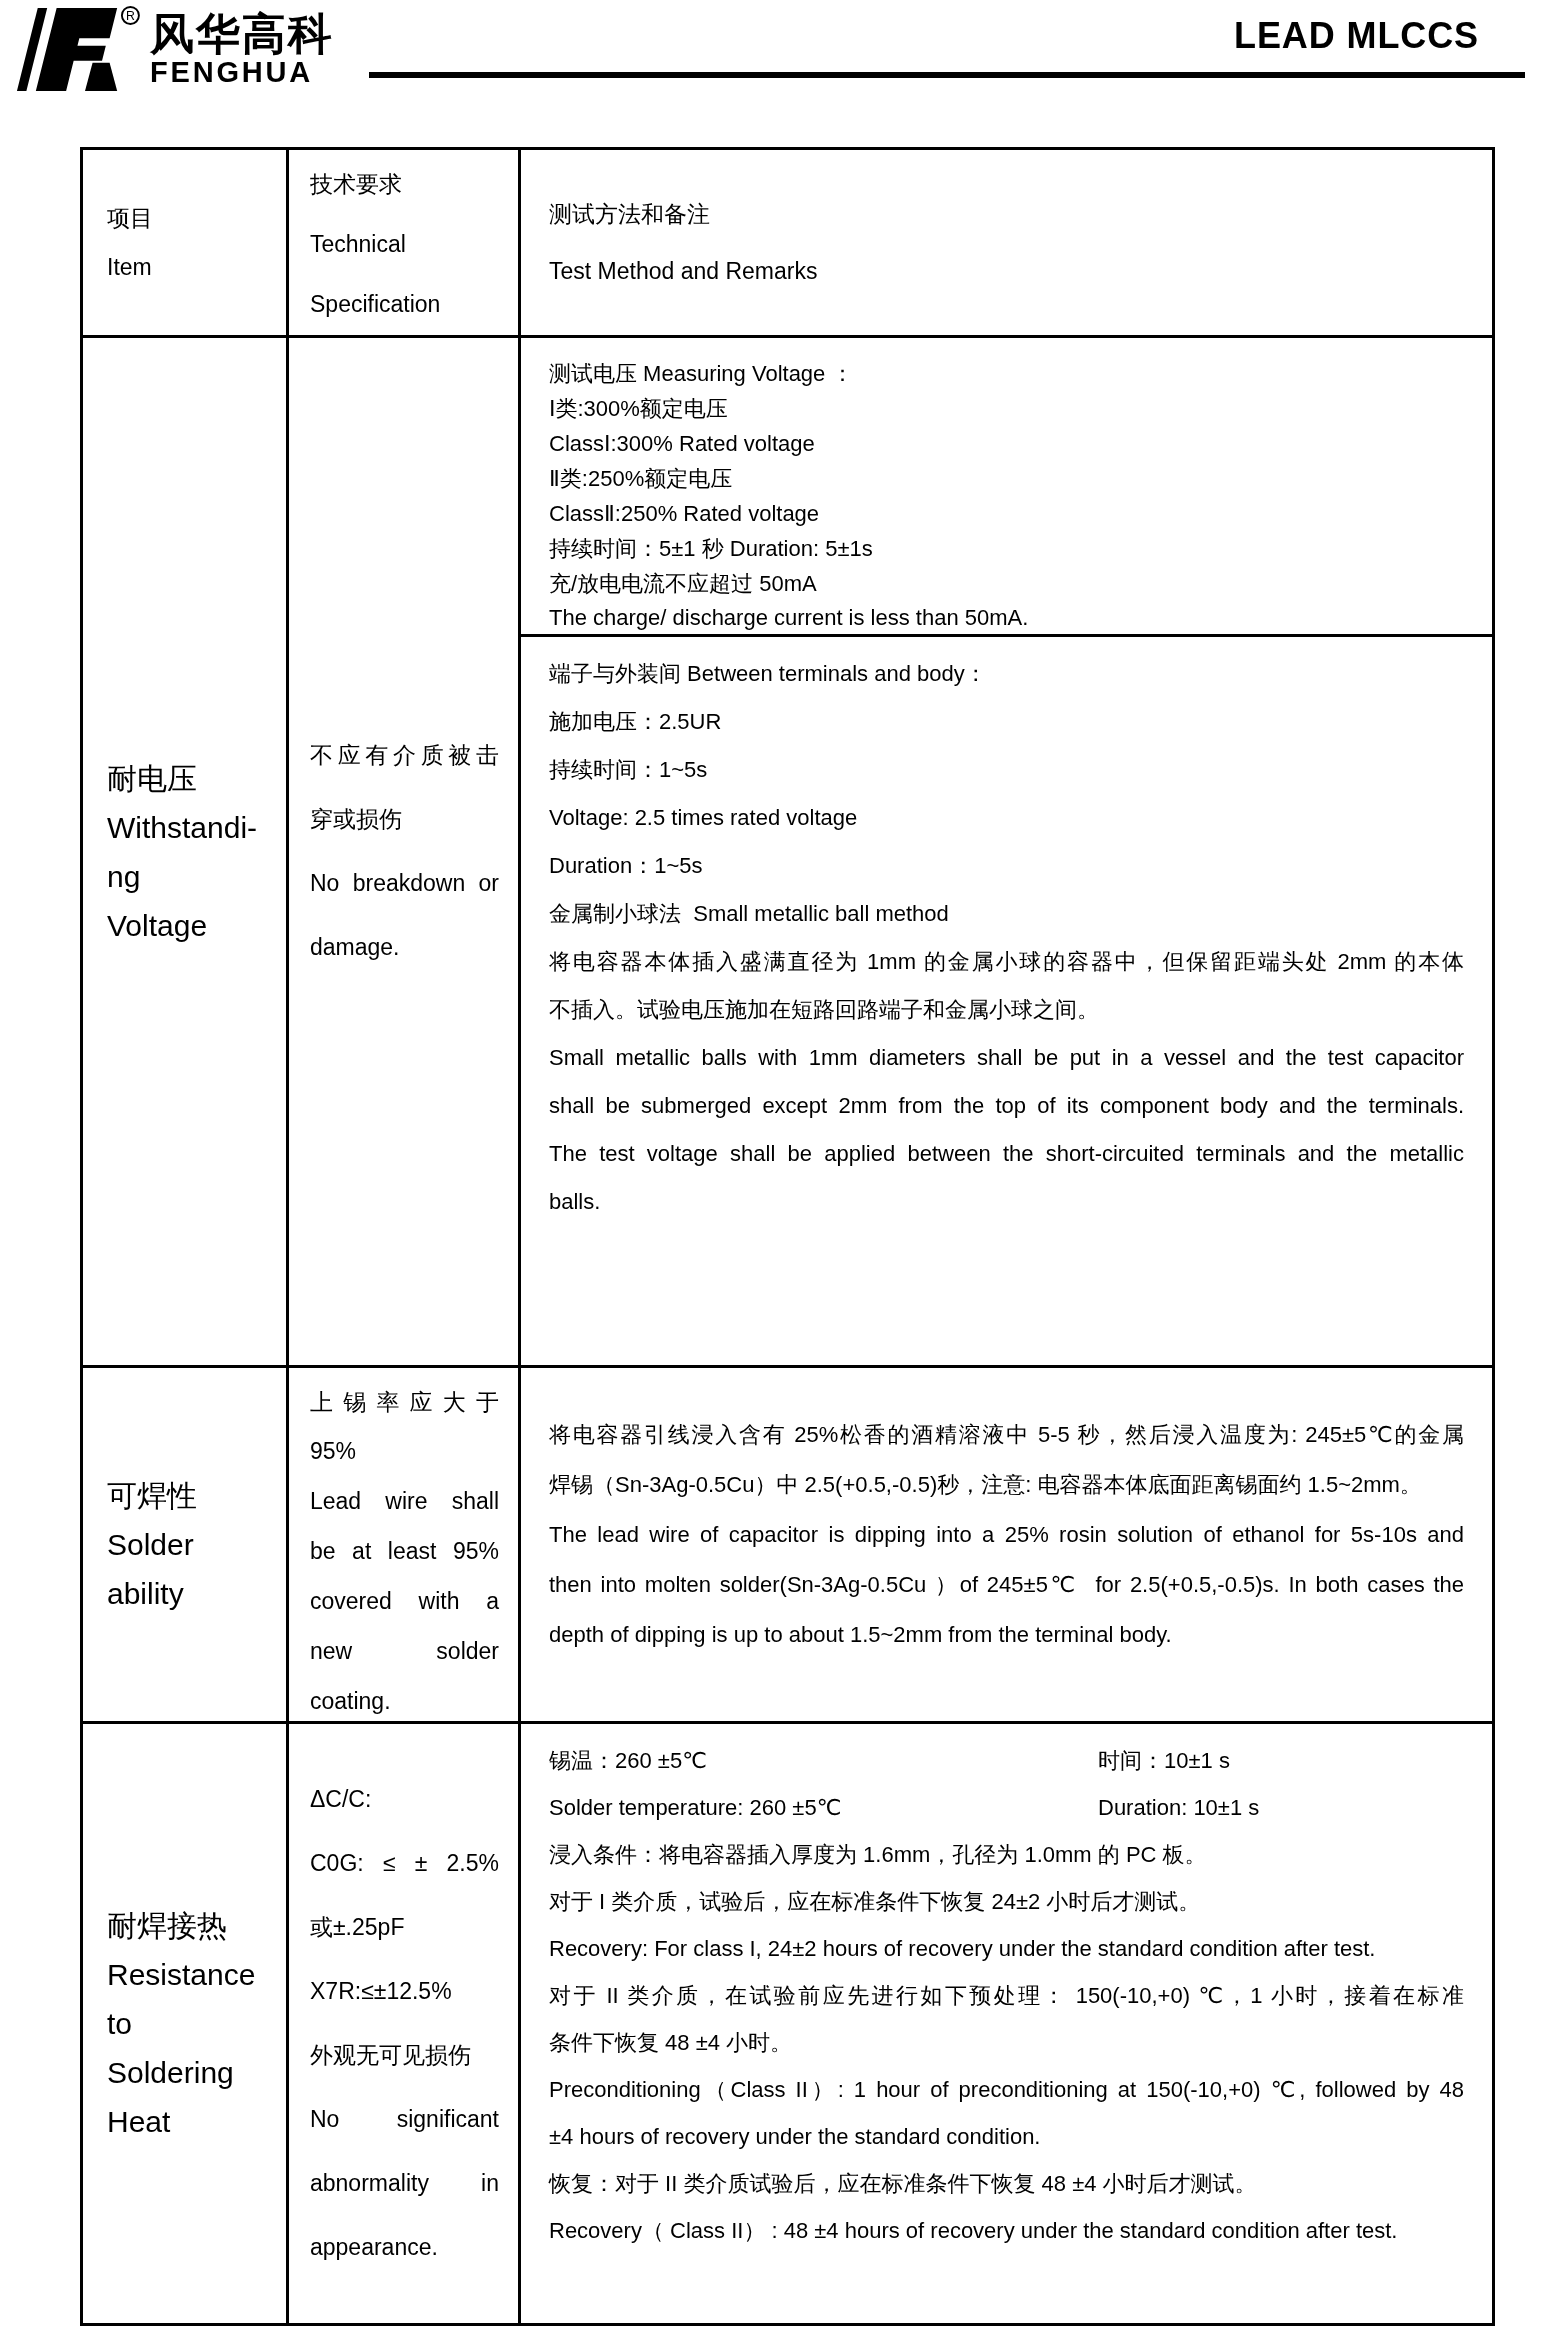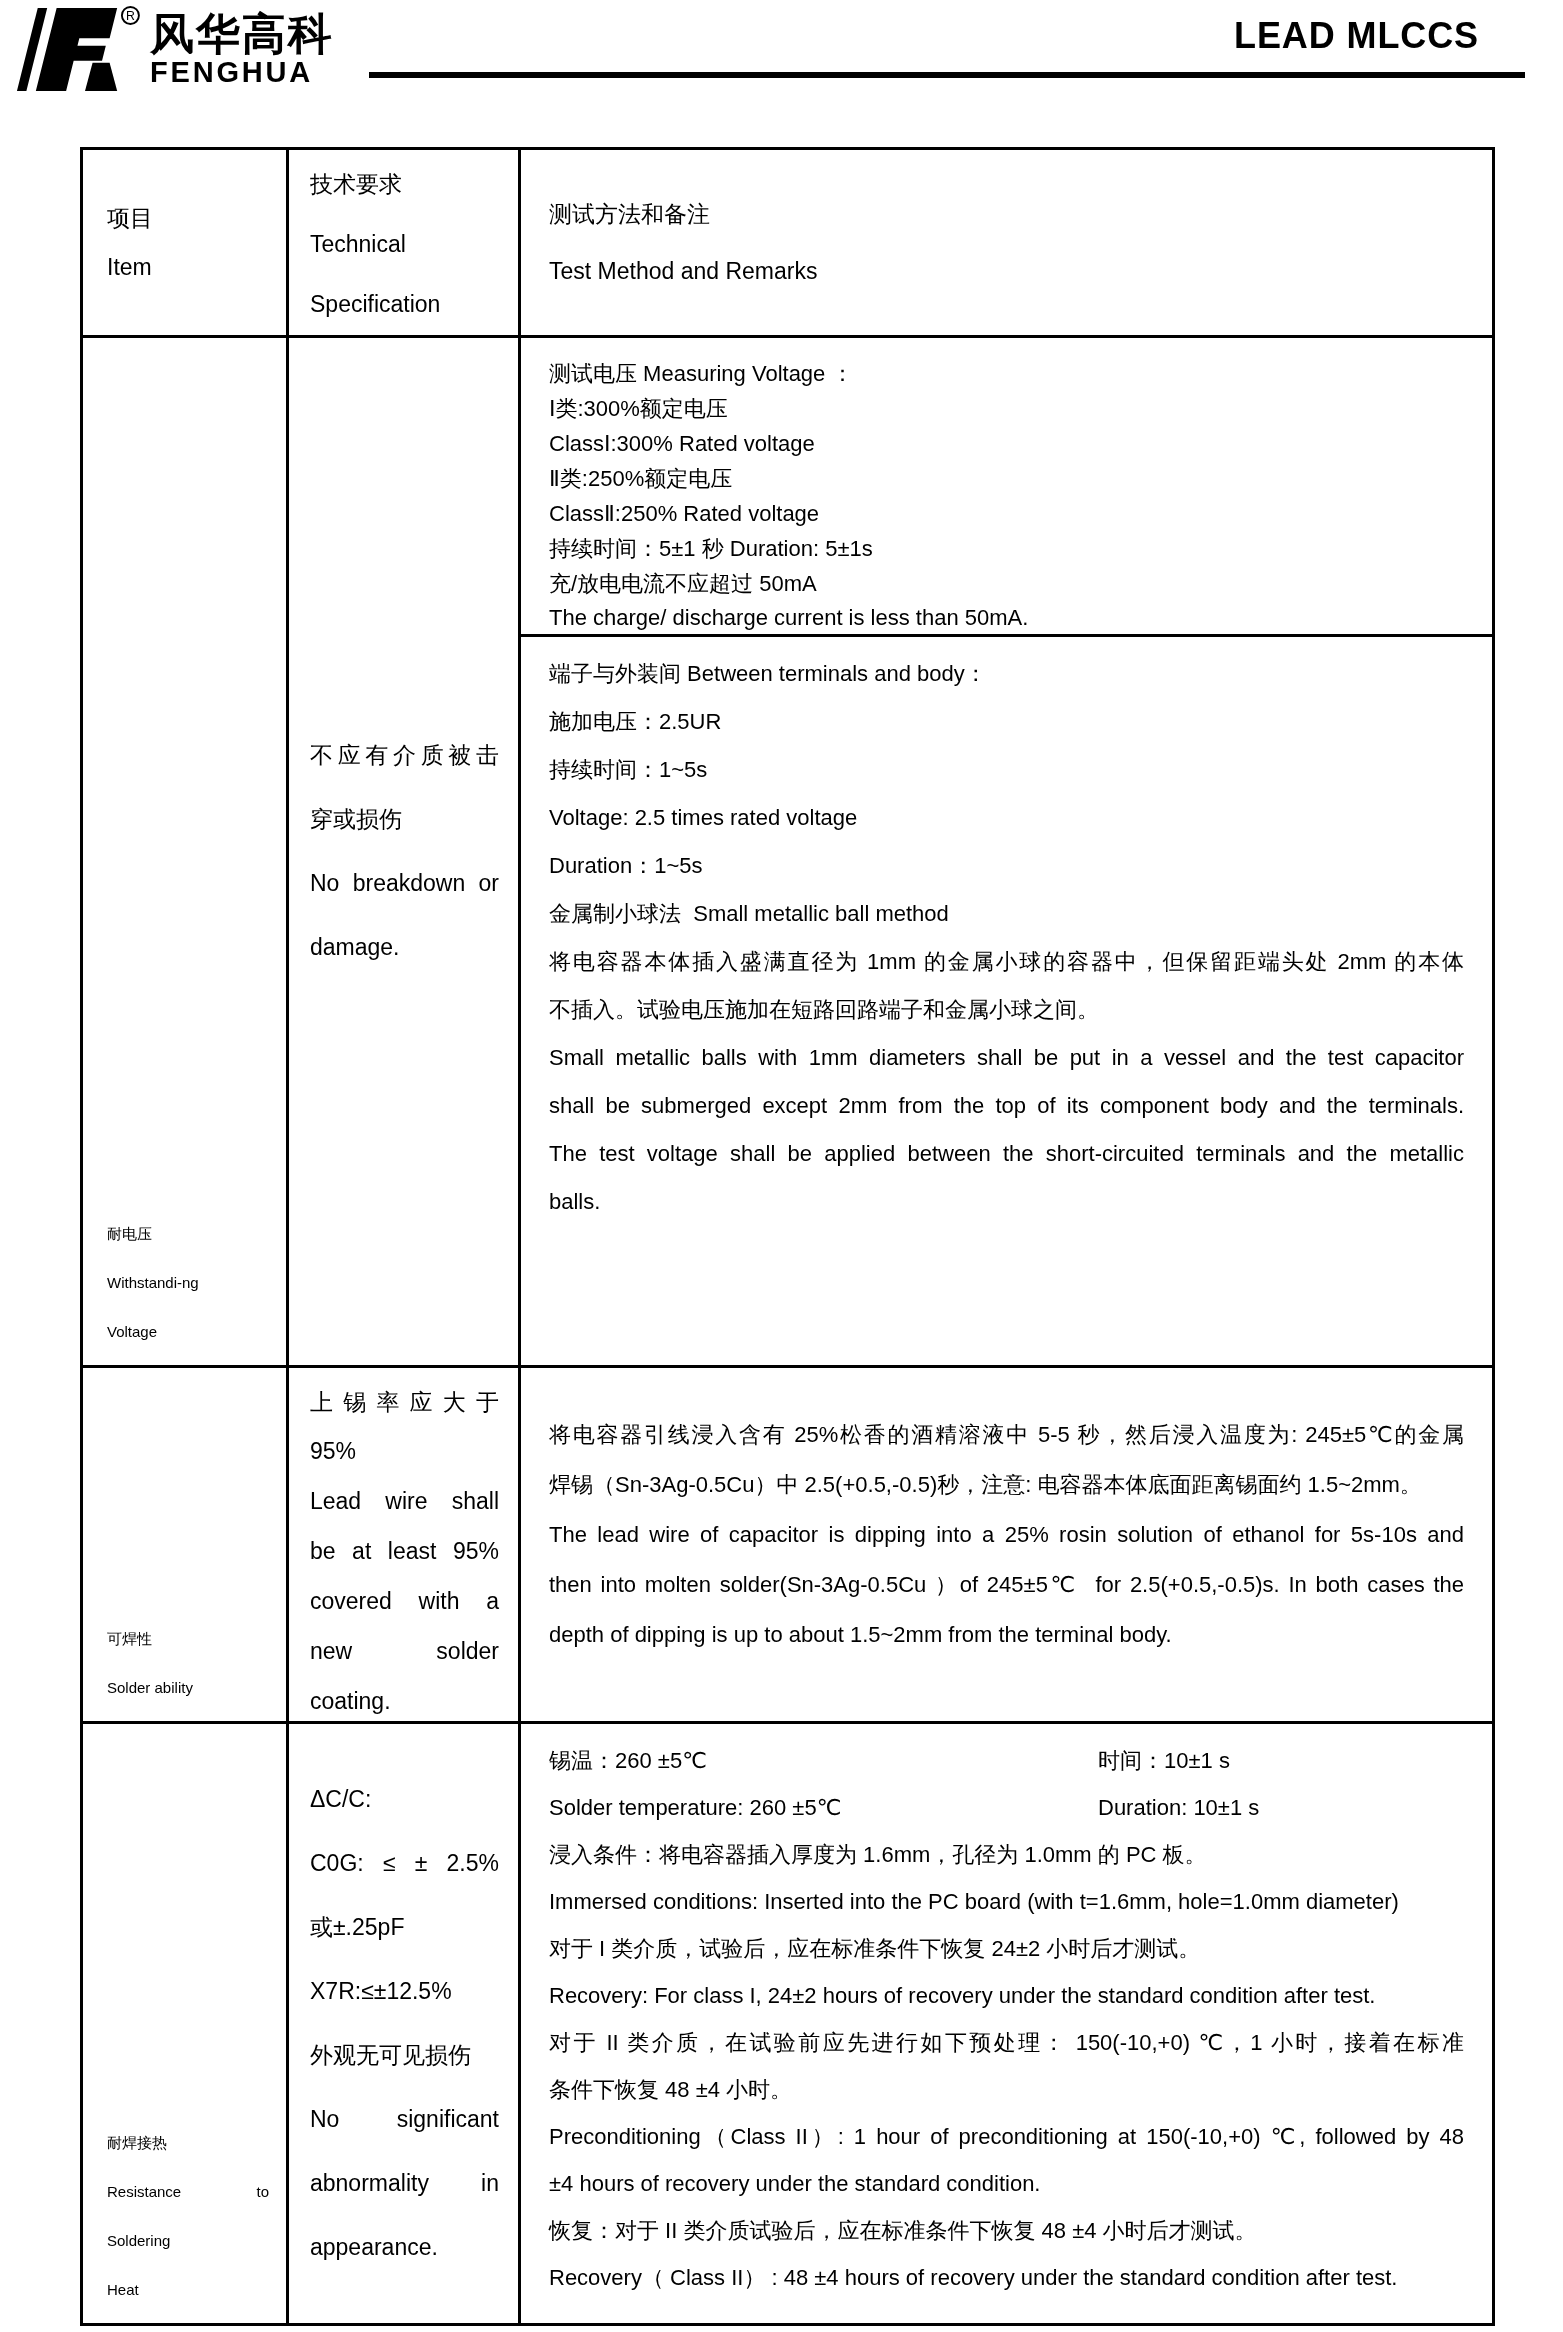--- a/index.html
+++ b/index.html
@@ -21,21 +21,21 @@
   .header-rule { position:absolute; left:369px; right:38px; top:72px; height:5.7px; background:#000; }
 
   
   .spec-table {
     position:absolute; left:80px; top:147px; width:1415px;
     border:3.8px solid #000; background:#fff;
   }
   .trow { display:flex; border-top:3.8px solid #000; }
   .trow:first-child { border-top:none; }
   .cell { display:flex; flex-direction:column; overflow:hidden; }
-  .c1 { width:203px; justify-content:flex-end; padding:9.5px 17px 9.5px 24px; font-size:15px; }
+  .c1 { width:203px; justify-content:center; padding:9.5px 17px 9.5px 24px; font-size:30px; }
   .c2 { width:232px; border-left:3.8px solid #000; justify-content:center; padding:9.5px 19px 9.5px 21px; font-size:23px;gap:15px; }
   .c3wrap { flex:1; border-left:3.8px solid #000; display:flex; flex-direction:column; }
   .c3 { flex:none; font-size:22px; }
 
   .head-row { height:185px; }
   .head-row .cell { justify-content:center; font-size:23px; }
   .head-row .ln { line-height:57px; }
   .hc3 { flex:1; border-left:3.8px solid #000; padding:9.5px 19px 9.5px 28px; }
 
   .row1 { height:1030px; }
@@ -179,21 +179,20 @@
         <div class="ln">外观无可见损伤</div>
         <div class="ln just">No significant</div>
         <div class="ln just">abnormality in</div>
         <div class="ln">appearance.</div>
       </div>
     <div class="c3wrap">
       <div class="cell c3 m3" style="flex:1">
           <div class="ln cols"><span class="lcol">锡温：260 ±5℃</span><span class="rcol">时间：10±1 s</span></div>
           <div class="ln cols"><span class="lcol">Solder temperature: 260 ±5℃</span><span class="rcol">Duration: 10±1 s</span></div>
           <div class="ln">浸入条件：将电容器插入厚度为 1.6mm，孔径为 1.0mm 的 PC 板。</div>
-          <div class="ln">Immersed conditions: Inserted into the PC board (with t=1.6mm, hole=1.0mm diameter)</div>
           <div class="ln">对于 I 类介质，试验后，应在标准条件下恢复 24±2 小时后才测试。</div>
           <div class="ln">Recovery: For class I, 24±2 hours of recovery under the standard condition after test.</div>
           <div class="ln just">对于 II 类介质，在试验前应先进行如下预处理： 150(-10,+0) ℃，1 小时，接着在标准</div>
           <div class="ln">条件下恢复 48 ±4 小时。</div>
           <div class="ln just">Preconditioning（Class II）: 1 hour of preconditioning at 150(-10,+0) ℃, followed by 48</div>
           <div class="ln">±4 hours of recovery under the standard condition.</div>
           <div class="ln">恢复：对于 II 类介质试验后，应在标准条件下恢复 48 ±4 小时后才测试。</div>
           <div class="ln">Recovery（ Class II） : 48 ±4 hours of recovery under the standard condition after test.</div>
         </div>
     </div>

